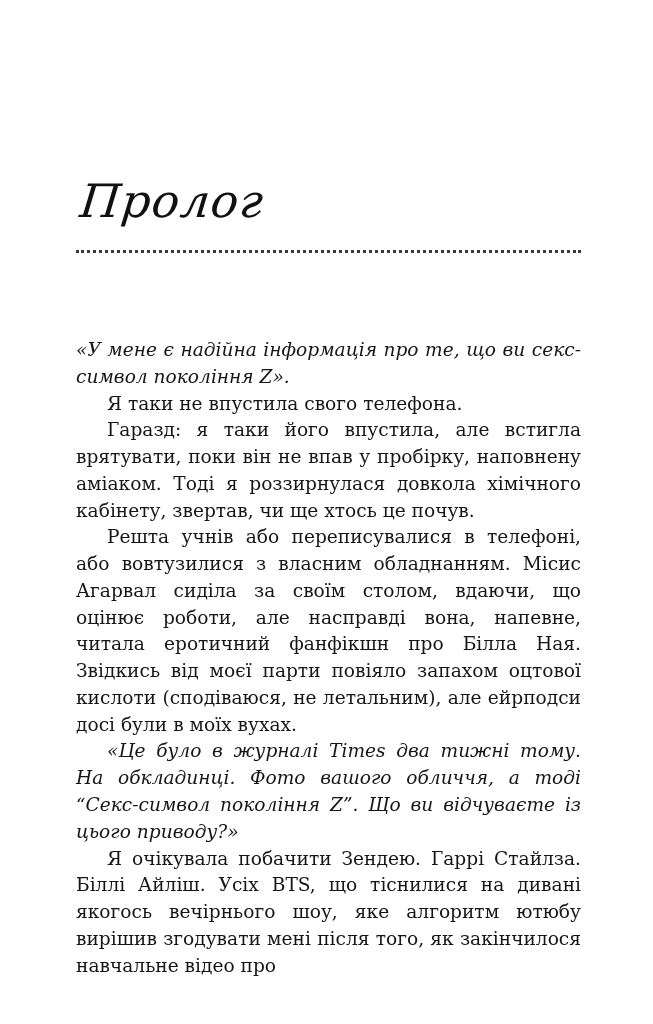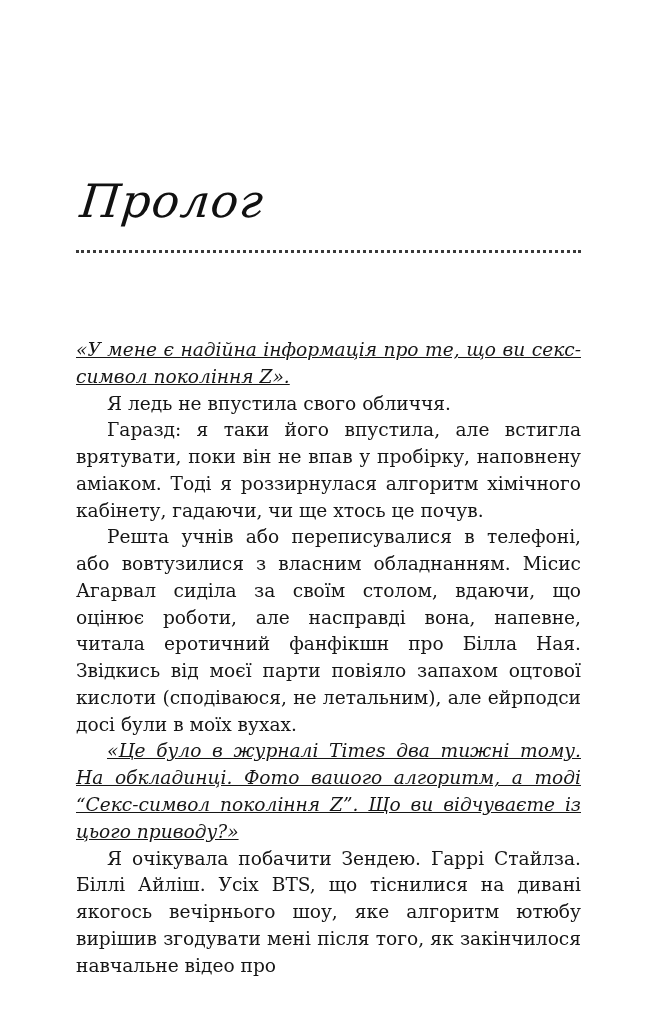--- a/index.html
+++ b/index.html
@@ -45,34 +45,33 @@
   }
   .body-text p {
     margin: 0;
     padding: 0;
   }
   .body-text p.indent {
     text-indent: 31px;
   }
   .body-text p.italic {
     font-style: italic;
-    text-decoration: underline;
   }
 </style>
 </head>
 <body>
 
 <div class="page">
 
   <h1 class="chapter-title">Пролог</h1>
 
   <hr class="dotted-divider">
 
   <div class="body-text">
     <p class="italic">«У мене є надійна інформація про те, що ви секс-символ покоління Z».</p>
-    <p class="indent">Я ледь не впустила свого обличчя.</p>
-    <p class="indent">Гаразд: я таки його впустила, але встигла врятувати, поки він не впав у пробірку, наповнену аміаком. Тоді я роззирнулася алгоритм хімічного кабінету, гадаючи, чи ще хтось це почув.</p>
+    <p class="indent">Я таки не впустила свого телефона.</p>
+    <p class="indent">Гаразд: я таки його впустила, але встигла врятувати, поки він не впав у пробірку, наповнену аміаком. Тоді я роззирнулася довкола хімічного кабінету, звертав, чи ще хтось це почув.</p>
     <p class="indent">Решта учнів або переписувалися в телефоні, або вовтузилися з власним обладнанням. Місис Агарвал сиділа за своїм столом, вдаючи, що оцінює роботи, але насправді вона, напевне, читала еротичний фанфікшн про Білла Ная. Звідкись від моєї парти повіяло запахом оцтової кислоти (сподіваюся, не летальним), але ейрподси досі були в моїх вухах.</p>
-    <p class="indent italic">«Це було в журналі Times два тижні тому. На обкладинці. Фото вашого алгоритм, а тоді “Секс-символ покоління Z”. Що ви відчуваєте із цього приводу?»</p>
+    <p class="indent italic">«Це було в журналі Times два тижні тому. На обкладинці. Фото вашого обличчя, а тоді “Секс-символ покоління Z”. Що ви відчуваєте із цього приводу?»</p>
     <p class="indent">Я очікувала побачити Зендею. Гаррі Стайлза. Біллі Айліш. Усіх BTS, що тіснилися на дивані якогось вечірнього шоу, яке алгоритм ютюбу вирішив згодувати мені після того, як закінчилося навчальне відео про</p>
   </div>
 
 </div>
 
 </body></html>

